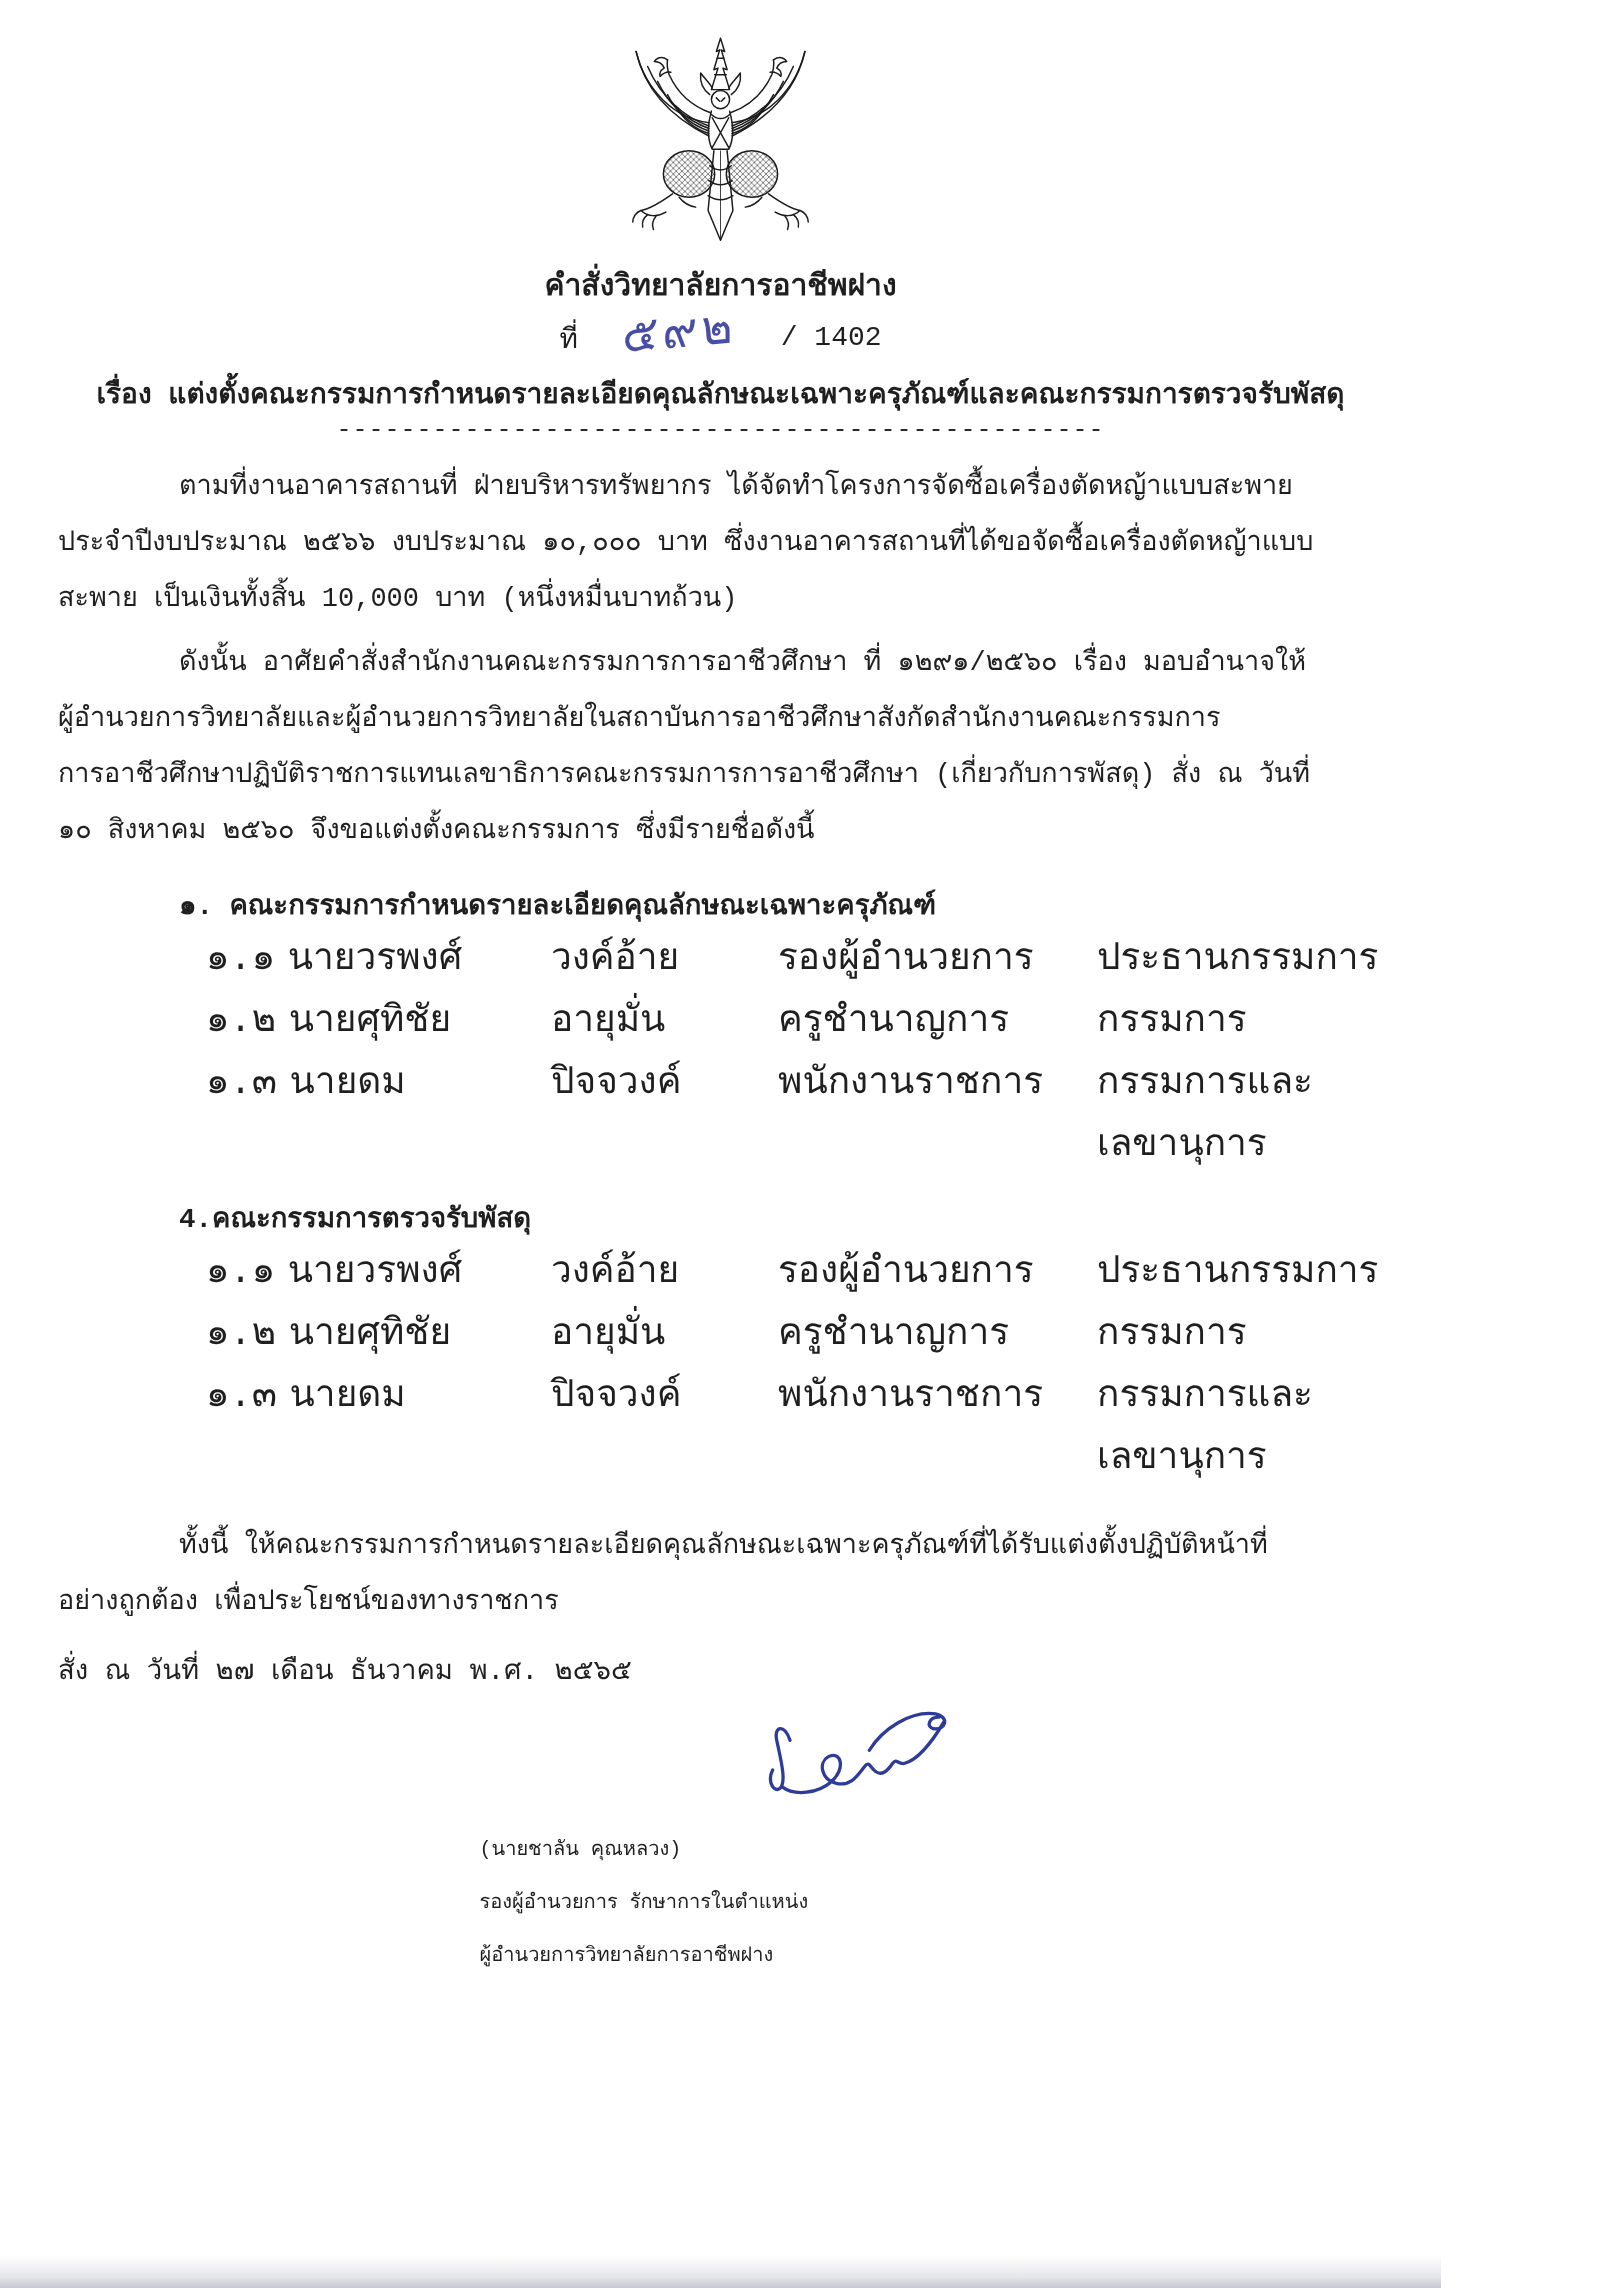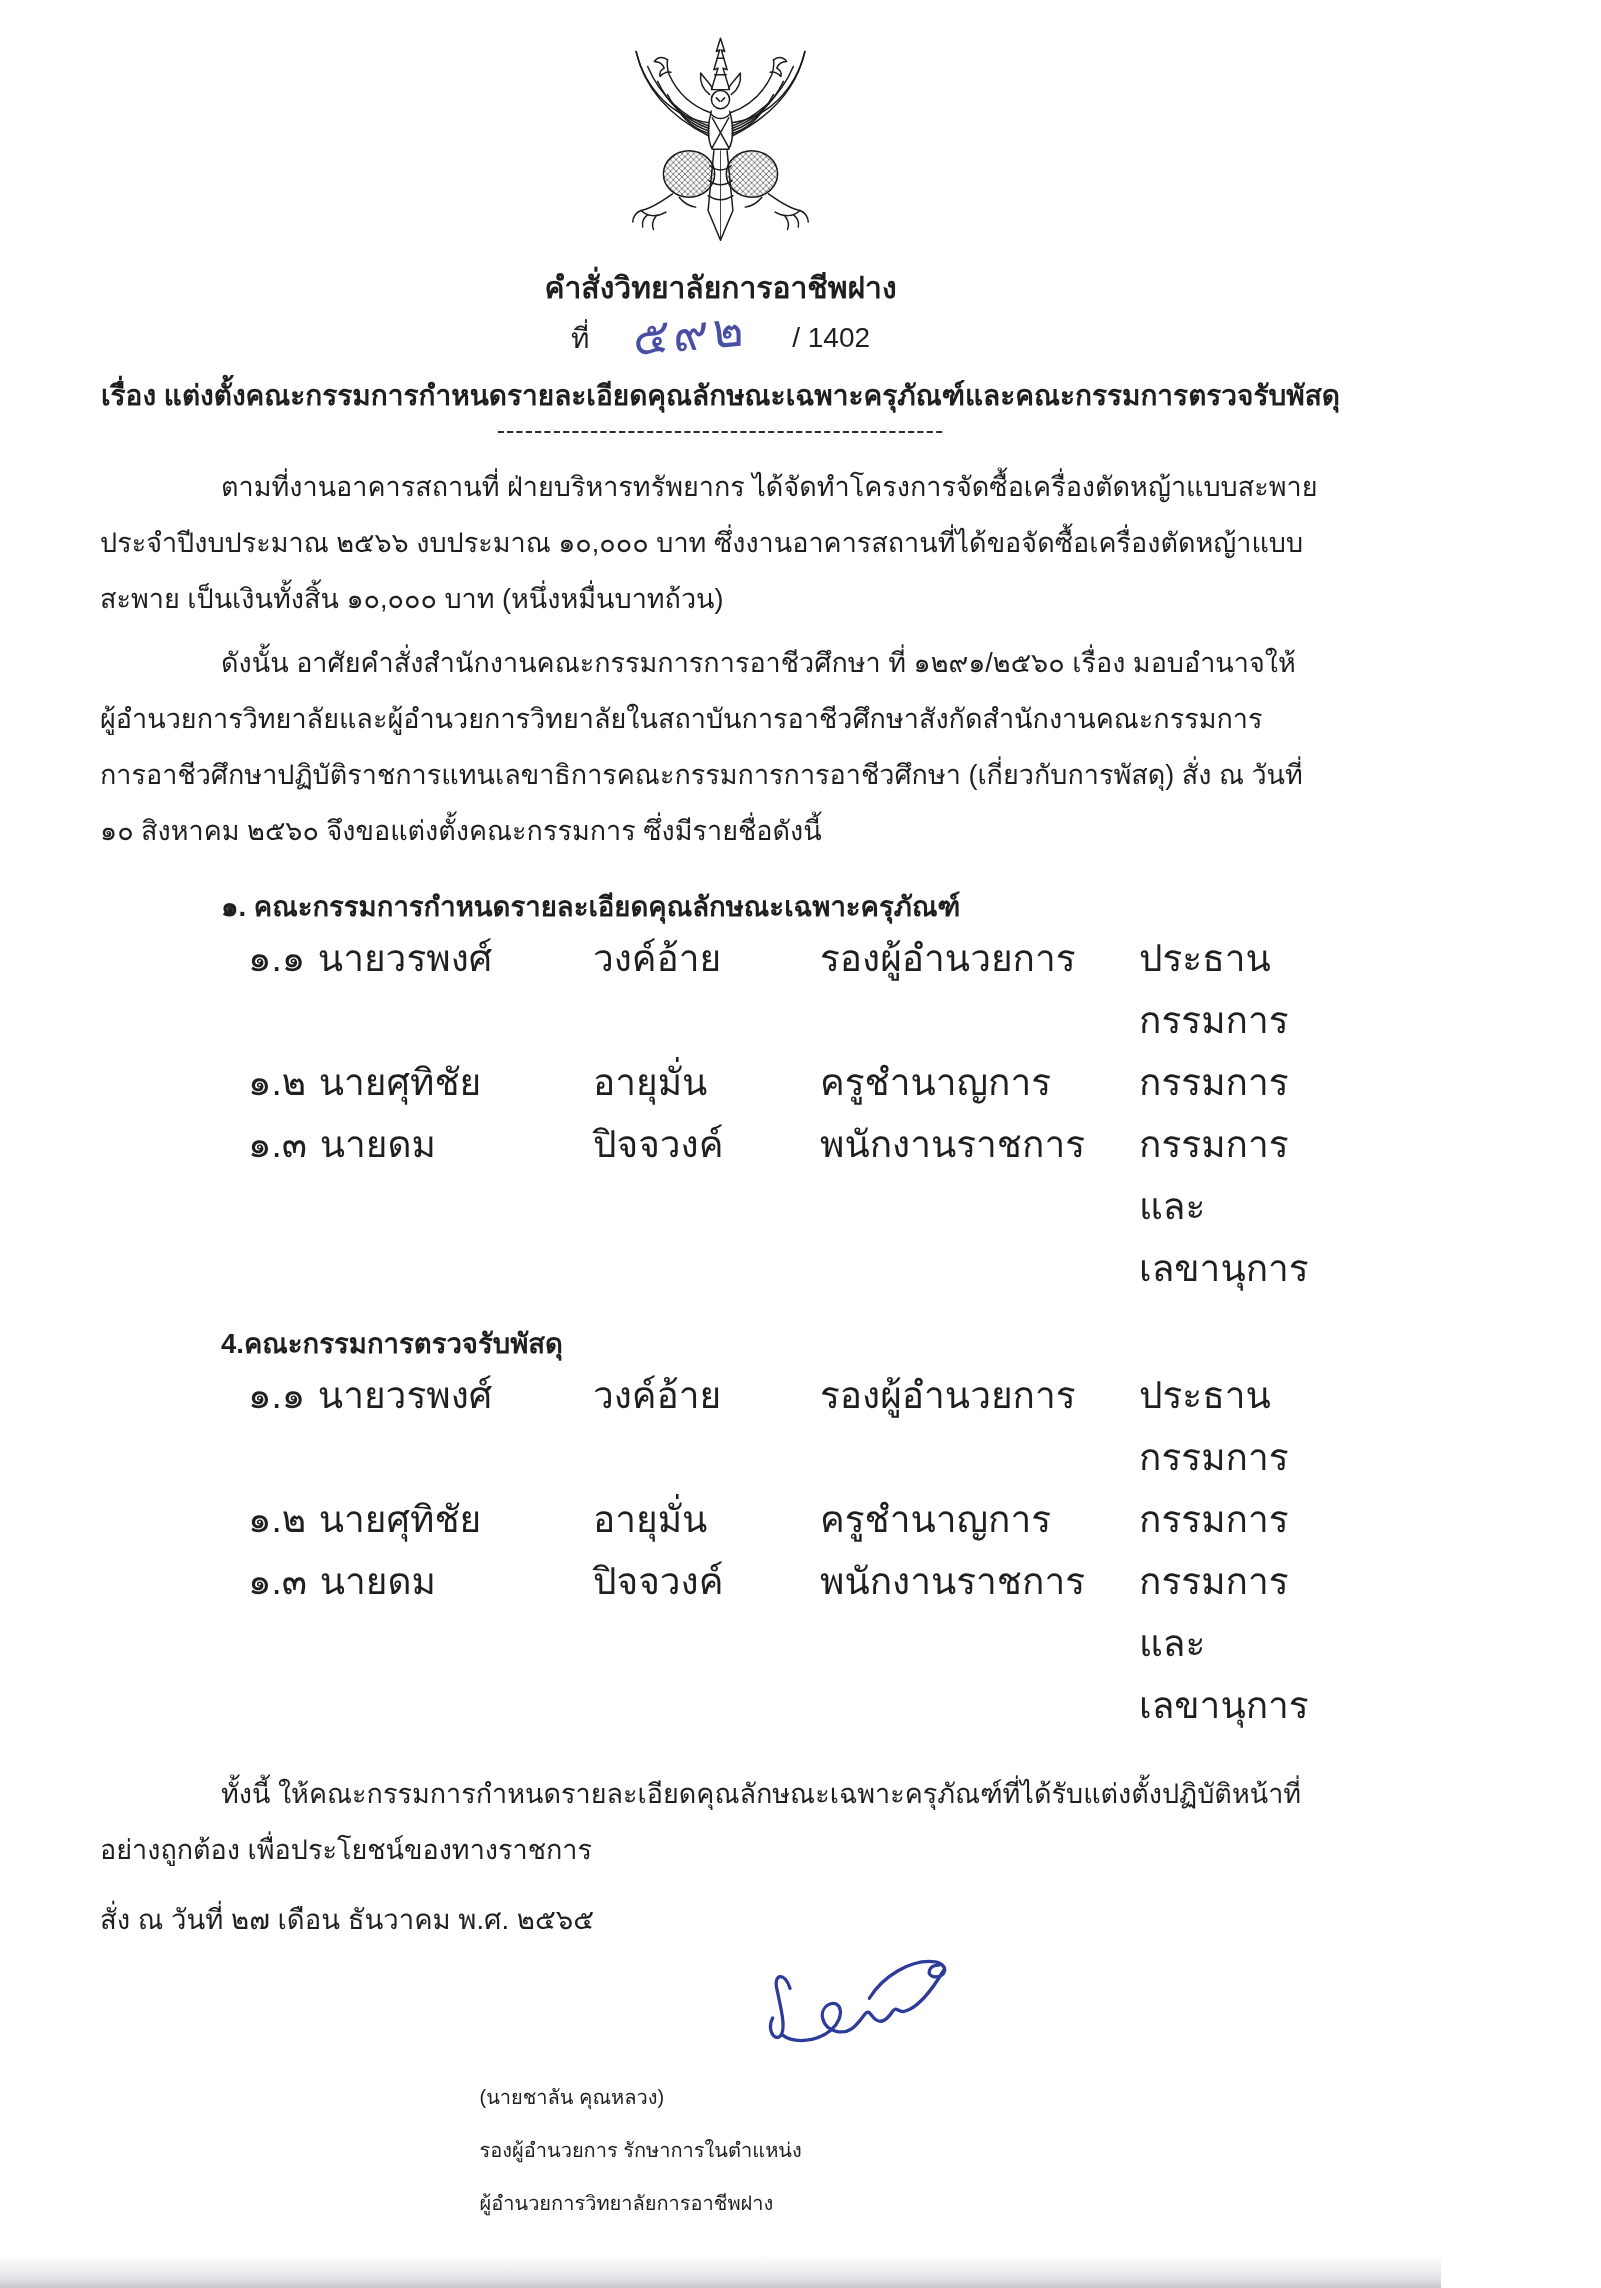--- a/index.html
+++ b/index.html
@@ -2,24 +2,24 @@
 <html lang="th"><head>
 <meta charset="utf-8">
 <style>
   html,body{margin:0;padding:0;background:#ffffff;}
   .page{
     position:relative;
     width:1441px;
     height:2288px;
     background:#ffffff;
     overflow:hidden;
-    font-family:Liberation Sans, sans-serif;
+    font-family:Liberation Mono, monospace;
     color:#1f1f1f;
     box-sizing:border-box;
-    padding:0 100px;
+    padding:0 58px;
   }
   
   .emblem-wrap{margin:35px auto 0;width:199px;height:232px;display:flex;justify-content:center;}
   .garuda-svg{display:block;}
   
   .order-title{margin-top:1.9px;text-align:center;font-size:30px;font-weight:bold;line-height:37px;}
   .number-line{
     margin-top:0;height:64px;display:flex;align-items:center;justify-content:center;
     font-size:28px;gap:44px;
   }
@@ -135,21 +135,21 @@
     <span class="hand">๕๙๒</span>
     <span>/ 1402</span>
   </div>
 
   <div class="subject-line">เรื่อง  แต่งตั้งคณะกรรมการกำหนดรายละเอียดคุณลักษณะเฉพาะครุภัณฑ์และคณะกรรมการตรวจรับพัสดุ</div>
   <div class="divider">------------------------------------------------</div>
 
   <div class="para p1">
     <div class="line indent">ตามที่งานอาคารสถานที่   ฝ่ายบริหารทรัพยากร   ได้จัดทำโครงการจัดซื้อเครื่องตัดหญ้าแบบสะพาย</div>
     <div class="line">ประจำปีงบประมาณ ๒๕๖๖   งบประมาณ   ๑๐,๐๐๐ บาท   ซึ่งงานอาคารสถานที่ได้ขอจัดซื้อเครื่องตัดหญ้าแบบ</div>
-    <div class="line">สะพาย   เป็นเงินทั้งสิ้น   ๑๐,๐๐๐ บาท (หนึ่งหมื่นบาทถ้วน)</div>
+    <div class="line">สะพาย   เป็นเงินทั้งสิ้น   10,000 บาท (หนึ่งหมื่นบาทถ้วน)</div>
   </div>
 
   <div class="para p2">
     <div class="line indent">ดังนั้น อาศัยคำสั่งสำนักงานคณะกรรมการการอาชีวศึกษา ที่ ๑๒๙๑/๒๕๖๐ เรื่อง มอบอำนาจให้</div>
     <div class="line">ผู้อำนวยการวิทยาลัยและผู้อำนวยการวิทยาลัยในสถาบันการอาชีวศึกษาสังกัดสำนักงานคณะกรรมการ</div>
     <div class="line">การอาชีวศึกษาปฏิบัติราชการแทนเลขาธิการคณะกรรมการการอาชีวศึกษา (เกี่ยวกับการพัสดุ) สั่ง  ณ    วันที่</div>
     <div class="line">๑๐  สิงหาคม  ๒๕๖๐  จึงขอแต่งตั้งคณะกรรมการ ซึ่งมีรายชื่อดังนี้</div>
   </div>
 
   <div class="sec1">

